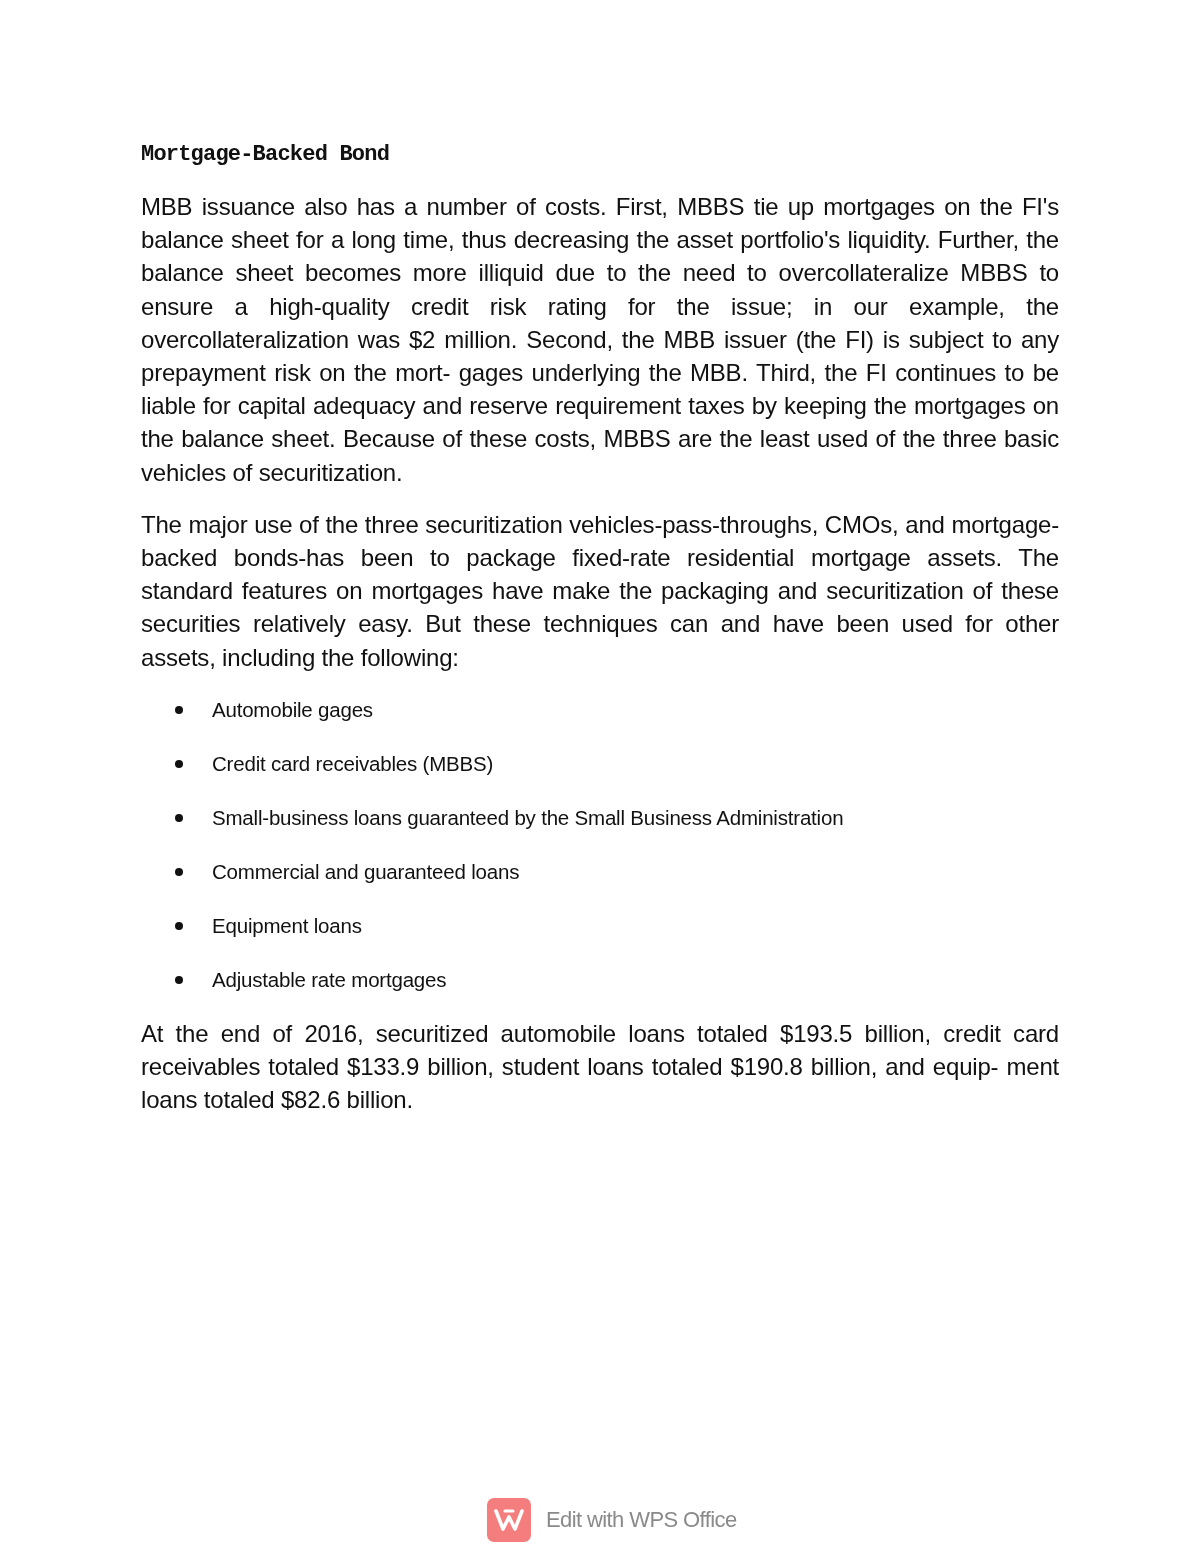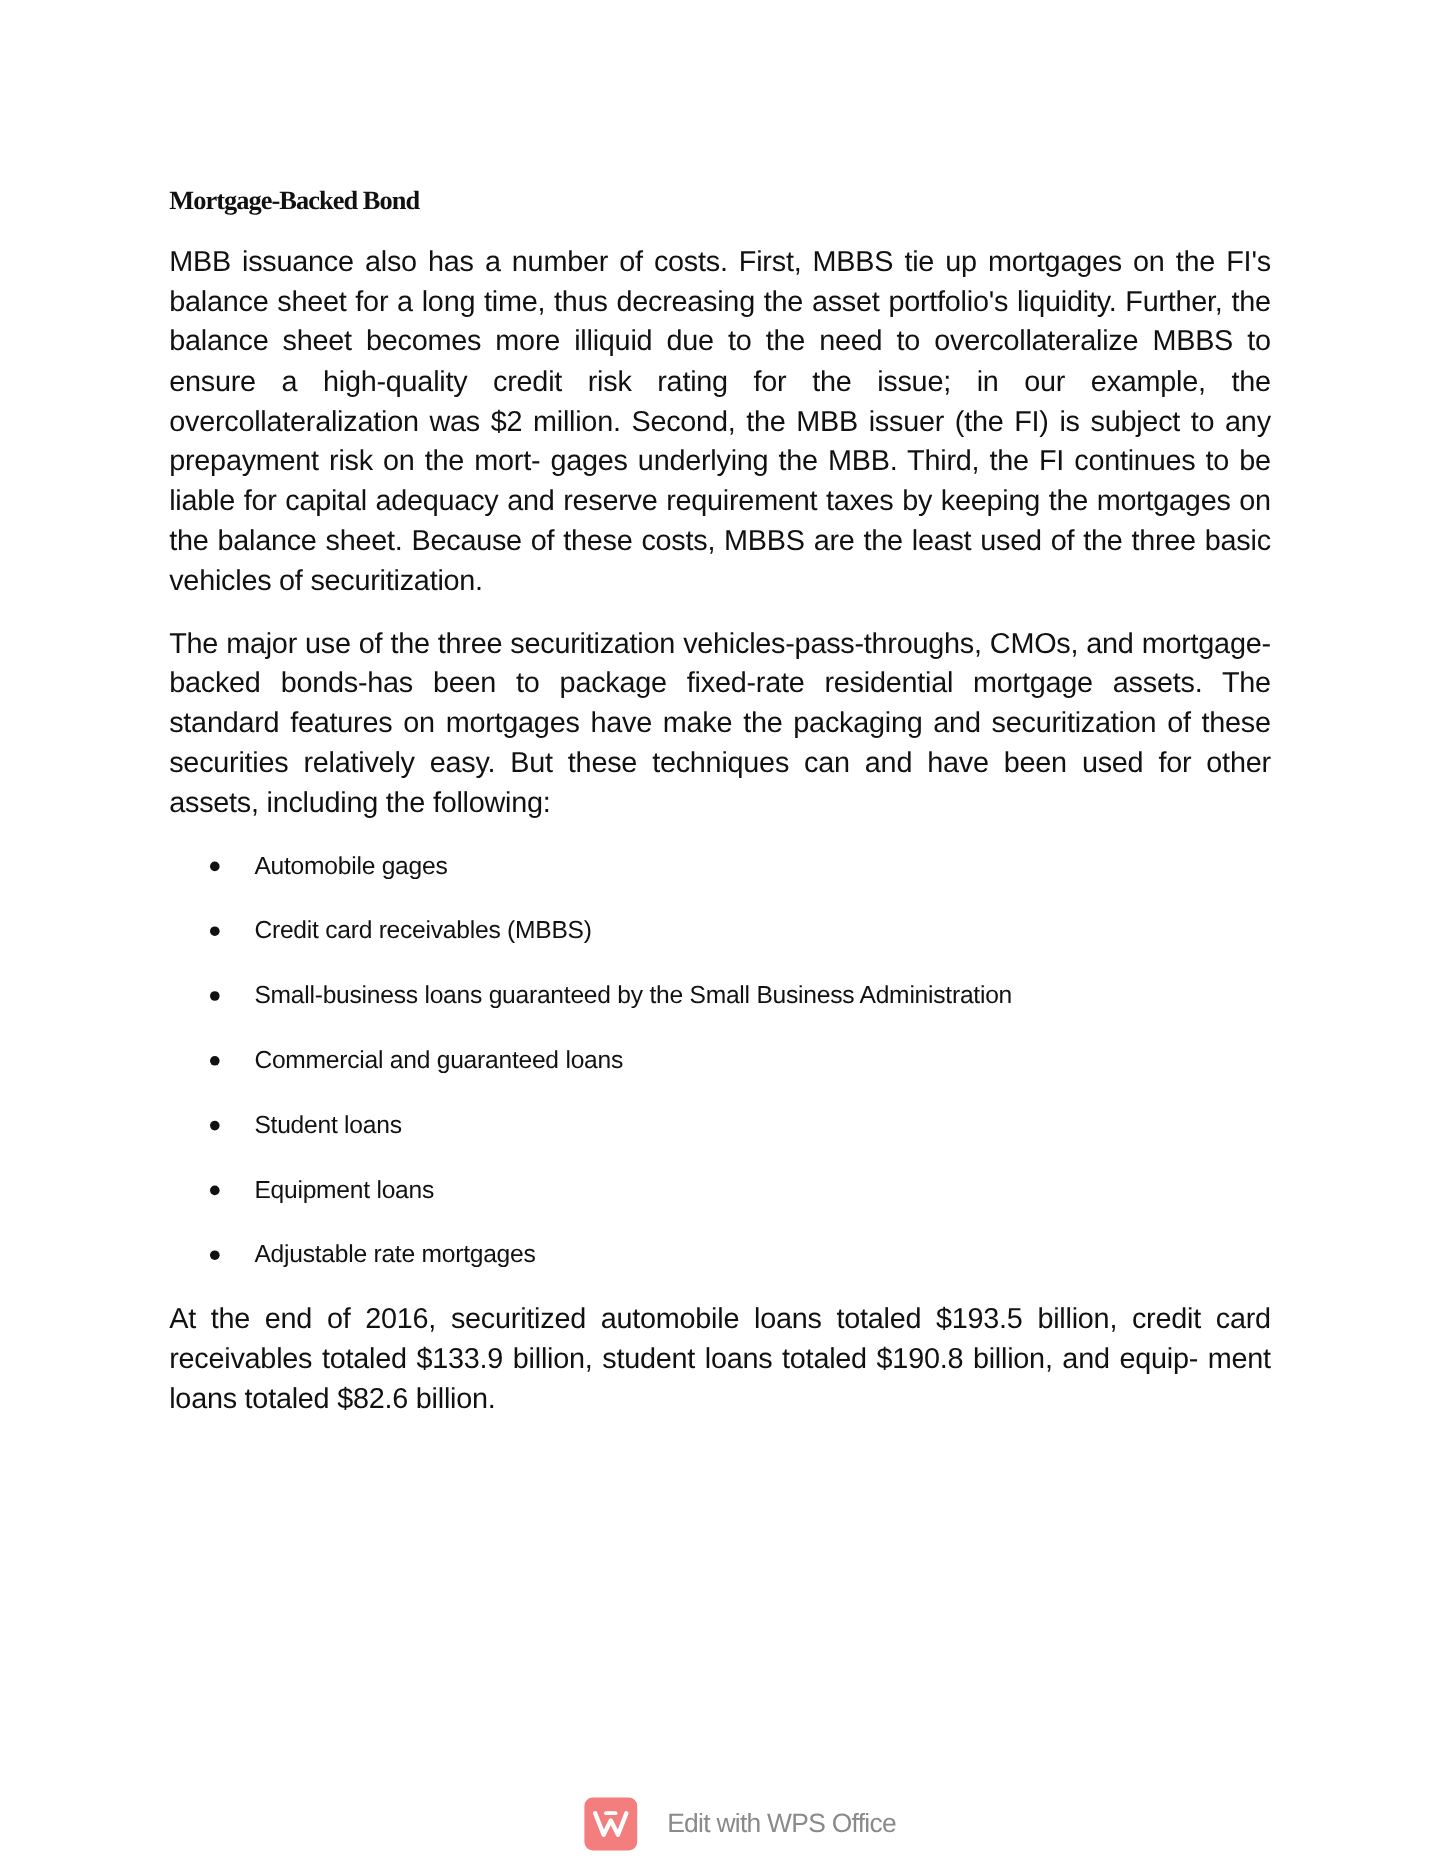--- a/index.html
+++ b/index.html
@@ -15,25 +15,25 @@
       font-family: "Liberation Sans", sans-serif;
       color: #111111;
     }
     .page {
       position: absolute;
       left: 141px;
       top: 140px;
       width: 918px;
     }
     .heading {
-      font-family: Liberation Serif, serif;
+      font-family: Liberation Mono, monospace;
       font-weight: bold;
       font-size: 22px;
       letter-spacing: -0.8px;
-      margin: 12px 0 20px 0;
+      margin: 0 0 20px 0;
       line-height: 30px;
     }
     .para {
       font-size: 24px;
       line-height: 33.2px;
       text-align: justify;
       margin: 0 0 19px 0;
       letter-spacing: -0.2px;
     }
     .para.last-line-left {
@@ -62,21 +62,20 @@
       border-radius: 50%;
       background: #111111;
     }
     .watermark {
       position: absolute;
       left: 487px;
       top: 1497px;
       height: 46px;
       display: flex;
       align-items: center;
-      gap: 10px;
     }
     .wps-logo {
       width: 44px;
       height: 44px;
       border-radius: 7px;
       background: #f47d7d;
       display: flex;
       align-items: center;
       justify-content: center;
     }
@@ -110,24 +109,20 @@
     <li class="bullet-item">
       <span class="bullet-dot"></span>
       <span>Small-business loans guaranteed by the Small Business Administration</span>
     </li>
     <li class="bullet-item">
       <span class="bullet-dot"></span>
       <span>Commercial and guaranteed loans</span>
     </li>
     <li class="bullet-item">
       <span class="bullet-dot"></span>
-      <span>Student loans</span>
-    </li>
-    <li class="bullet-item">
-      <span class="bullet-dot"></span>
       <span>Equipment loans</span>
     </li>
     <li class="bullet-item">
       <span class="bullet-dot"></span>
       <span>Adjustable rate mortgages</span>
     </li>
   </ul>
 
   <p class="para last-line-left">At the end of 2016, securitized automobile loans totaled $193.5 billion, credit card receivables totaled $133.9 billion, student loans totaled $190.8 billion, and equip- ment loans totaled $82.6 billion.</p>
 </div>

